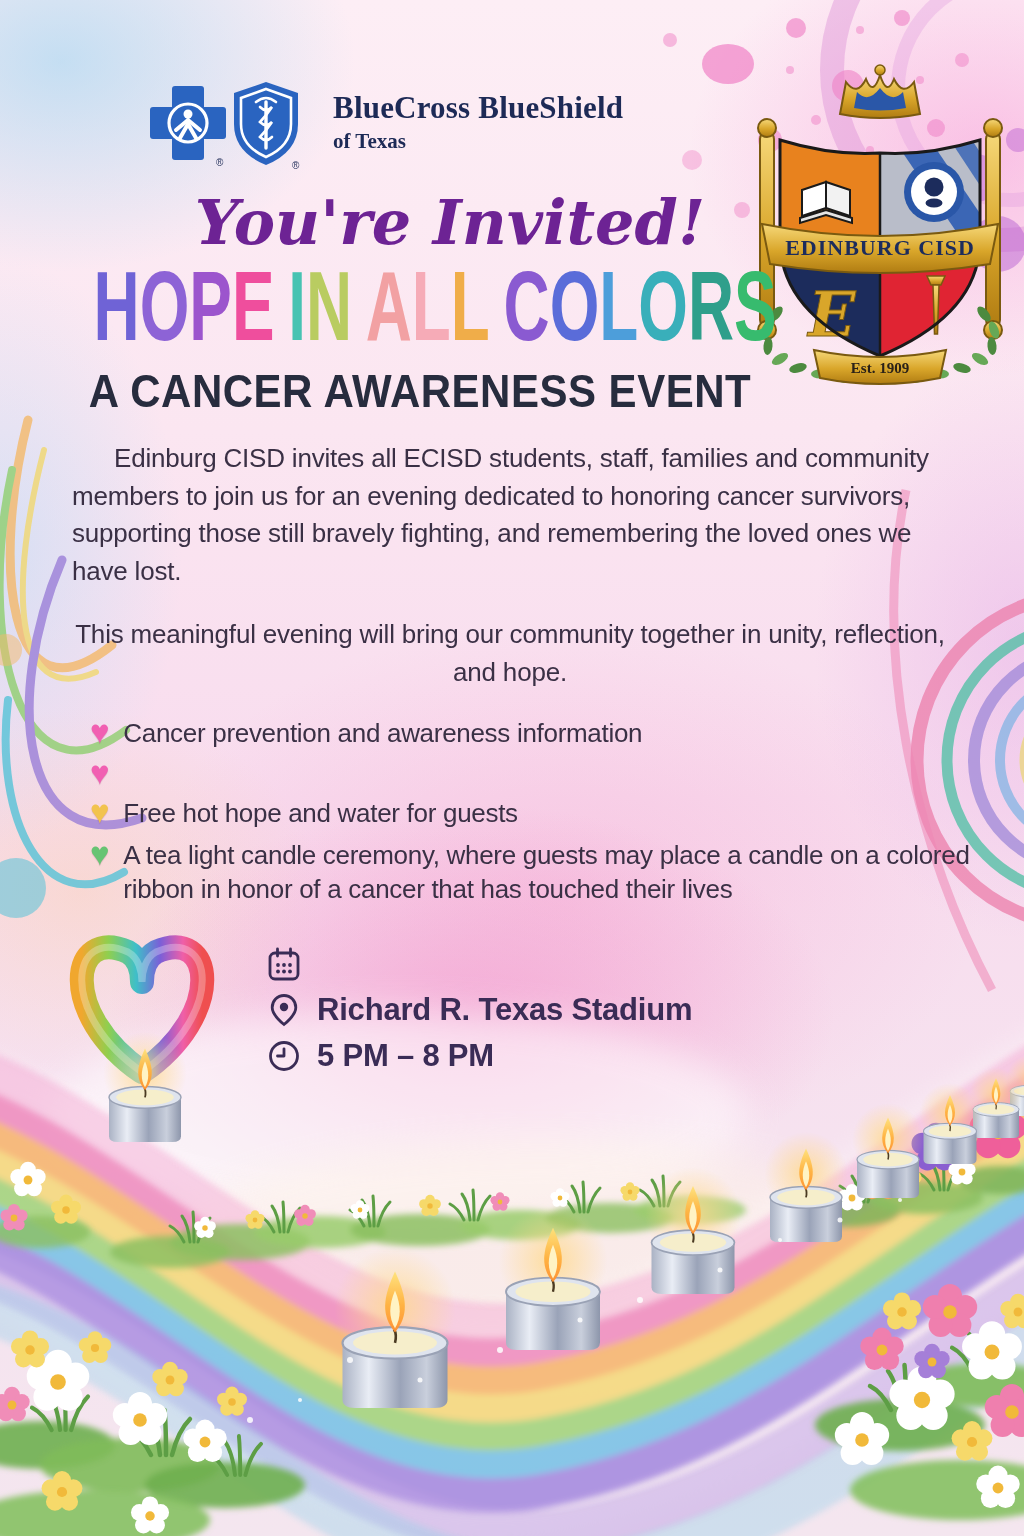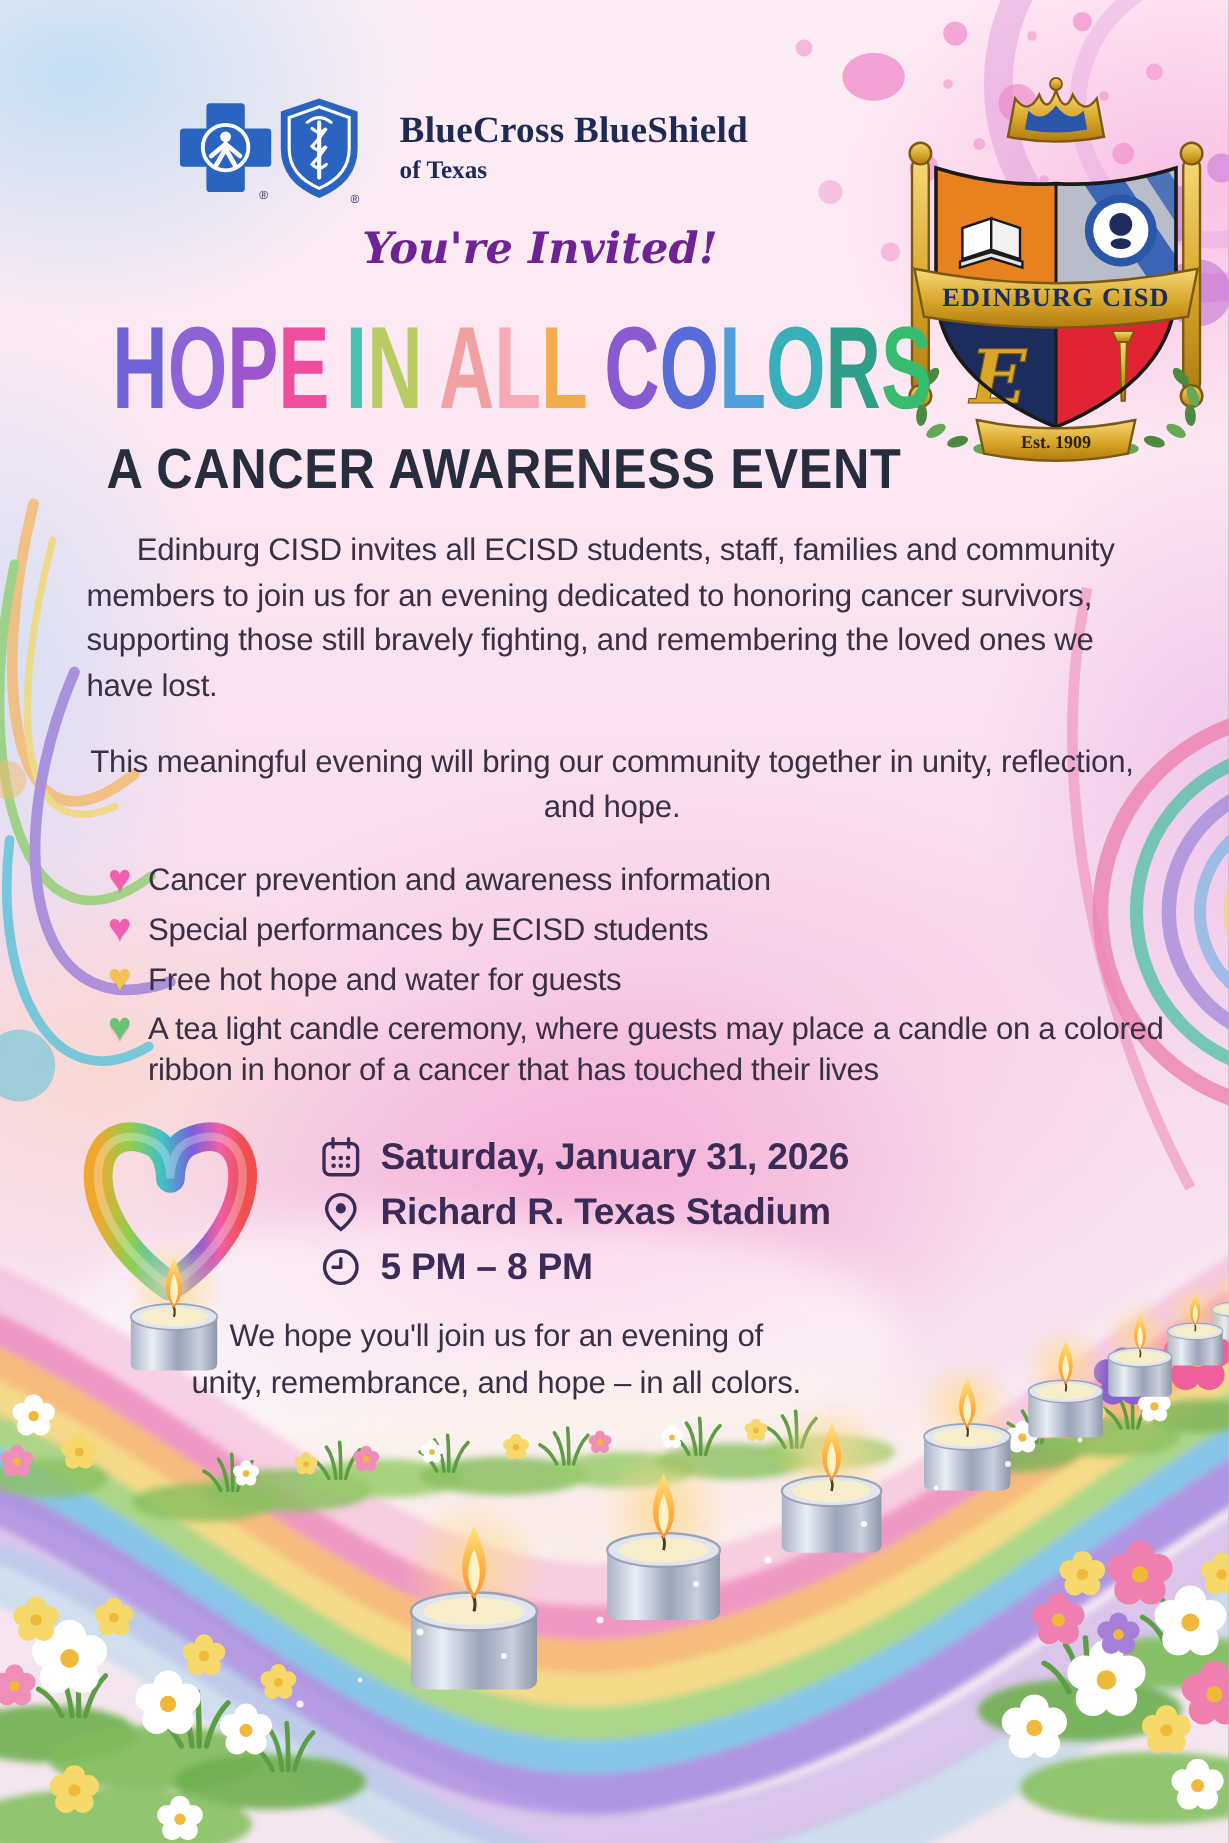--- a/index.html
+++ b/index.html
@@ -21,21 +21,21 @@
   .txt{z-index:5;}
   
   .sponsor-cross{left:148px;top:84px;z-index:5;}
   .sponsor-shield{left:230px;top:80px;z-index:5;}
   .sponsor-text{left:312px;top:90px;z-index:5;color:#1d2a56;font-family:"Liberation Serif",serif;font-weight:bold;margin-left:21px;}
   .sponsor-text .l1{font-size:31px;letter-spacing:.2px;}
   .sponsor-text .l2{font-size:21px;margin-top:3px;}
   .crest{left:740px;top:52px;z-index:5;}
   
   .invite{left:0;top:186px;width:900px;text-align:center;font-family:"DejaVu Serif",serif;
-    font-style:italic;font-weight:bold;font-size:36px;color:#6d2394;}
+    font-style:italic;font-weight:bold;font-size:62px;color:#6d2394;}
   .title{left:0;top:258px;width:780px;margin:0;text-align:center;font-size:84px;font-weight:bold;
     line-height:1;white-space:nowrap;transform:scale(.76,1.16);transform-origin:50% 0;}
   .title .tl{display:inline-block;}
   .title .sp{display:inline-block;width:18px;}
   .subtitle{left:0;top:364px;width:840px;text-align:center;font-size:42px;font-weight:bold;
     color:#272c3e;letter-spacing:.5px;transform:scale(1,1.12);transform-origin:50% 0;white-space:nowrap;}
   
   .para{margin:0;font-size:26px;letter-spacing:-.2px;color:#3a3045;line-height:1.45;}
   .para1{left:72px;top:440px;width:884px;text-indent:42px;}
   .para2{left:60px;top:616px;width:900px;text-align:center;}
@@ -411,21 +411,20 @@
   <p class="abs txt para para2">This meaningful evening will bring our community together in unity, reflection, and hope.</p>
   <p class="abs txt para para1">Edinburg CISD invites all ECISD students, staff, families and community members to join us for an evening dedicated to honoring cancer survivors, supporting those still bravely fighting, and remembering the loved ones we have lost.</p>
 
   <ul class="abs txt bullets">
     <li>
       <span class="heart" style="color: rgb(241, 95, 178);">♥</span>
       <span class="btxt">Cancer prevention and awareness information</span>
     </li>
     <li>
       <span class="heart" style="color: rgb(241, 95, 178);">♥</span>
-      <span class="btxt">Special performances by ECISD students</span>
     </li>
     <li>
       <span class="heart" style="color: rgb(242, 195, 78);">♥</span>
       <span class="btxt">Free hot hope and water for guests</span>
     </li>
     <li>
       <span class="heart" style="color: rgb(103, 196, 115);">♥</span>
       <span class="btxt">A tea light candle ceremony, where guests may place a candle on a colored ribbon in honor of a cancer that has touched their lives</span>
     </li>
   </ul>
@@ -437,36 +436,31 @@
         <path d="M11.5 3 v7 M24.5 3 v7"></path>
         <g fill="#3a2c56" stroke="none">
           <circle cx="12" cy="19" r="1.9"></circle>
             <circle cx="18" cy="19" r="1.9"></circle>
             <circle cx="24" cy="19" r="1.9"></circle>
           <circle cx="12" cy="25.5" r="1.9"></circle>
             <circle cx="18" cy="25.5" r="1.9"></circle>
             <circle cx="24" cy="25.5" r="1.9"></circle>
         </g>
       </svg>
-      <span>Saturday, January 31, 2026</span>
     </div>
     <div class="drow">
       <svg width="36" height="36" viewBox="0 0 36 36" fill="none" stroke="#3a2c56" stroke-width="2.8" stroke-linecap="round">
         <path d="M18 3.5 C 11.2 3.5 6.2 9 6.2 15.5 c0 8 11.8 17 11.8 17 s11.8 -9 11.8 -17 C 29.8 9 24.8 3.5 18 3.5 Z"></path>
         <circle cx="18" cy="15" r="4.2" fill="#3a2c56" stroke="none"></circle>
       </svg>
       <span>Richard R. Texas Stadium</span>
     </div>
     <div class="drow">
       <svg width="36" height="36" viewBox="0 0 36 36" fill="none" stroke="#3a2c56" stroke-width="2.8" stroke-linecap="round">
         <circle cx="18" cy="18" r="13.5"></circle>
         <path d="M18 18 V10.8 M18 18 H11.5"></path>
       </svg>
       <span>5 PM – 8 PM</span>
     </div>
   </div>
 
-  <div class="abs txt closing">
-    <div>We hope you'll join us for an evening of</div>
-    <div>unity, remembrance, and hope – in all colors.</div>
-  </div>
 
 </div>
 
 </body></html>

